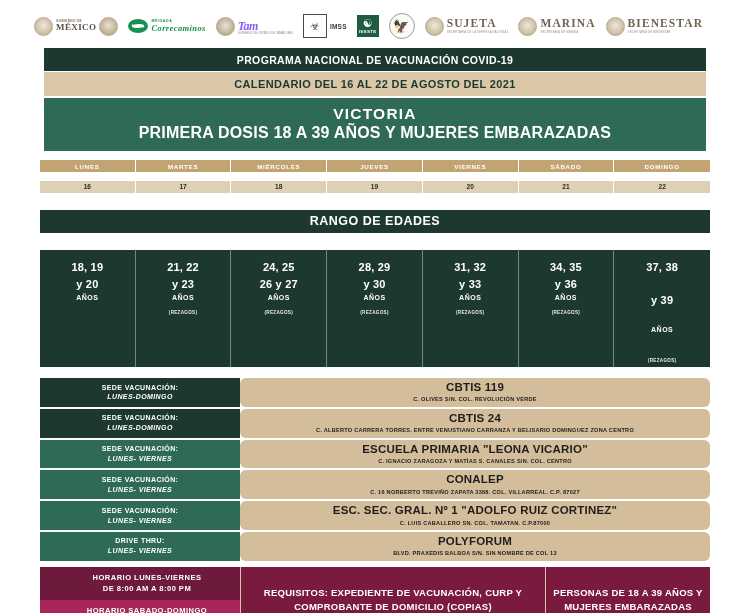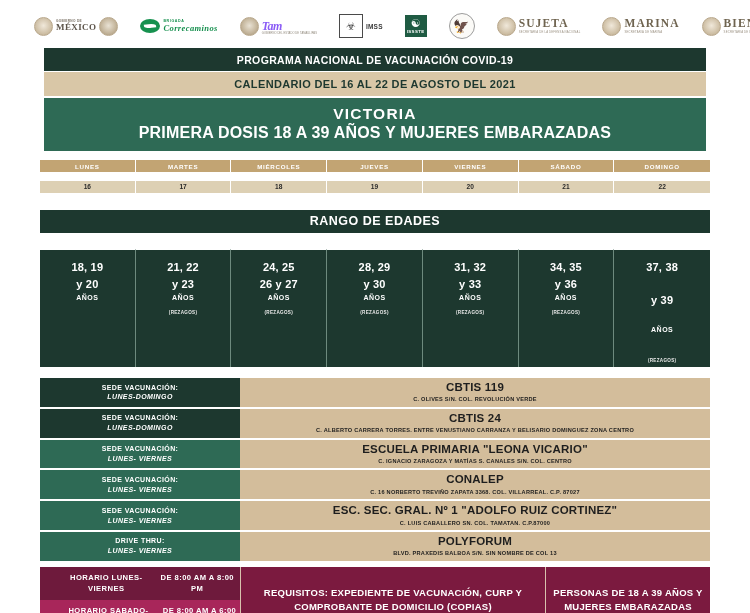--- a/index.html
+++ b/index.html
@@ -14,21 +14,21 @@
     width:750px;height:613px;
     background:#ffffff;
     box-sizing:border-box;
   }
 
   
   .logobar{
     height:48px;
     display:flex;align-items:center;
     padding:4px 34px 0 34px;
-    gap:12px;
+    gap:0px;
     box-sizing:border-box;
   }
   .logo{
     display:flex;align-items:center;
     justify-content:center;
     gap:3px;
     height:34px;
     flex:0 0 auto;
   }
   .logo + .logo{margin-left:10px;}
@@ -192,39 +192,40 @@
     box-sizing:border-box;
   }
   .sede-left .lbl{font-size:7px;font-weight:bold;letter-spacing:.4px;line-height:1.4;}
   .sede-left .days{font-size:7px;font-weight:bold;font-style:italic;letter-spacing:.4px;line-height:1.4;}
   .sede-right{
     background:#d3bd9b;color:#1e1e1e;
     text-align:center;
     display:flex;flex-direction:column;align-items:center;justify-content:space-between;
     padding:2px 6px 3px 6px;
     box-sizing:border-box;
+    border-radius:6px;
   }
   .sede-right .venue{font-size:11.5px;font-weight:bold;letter-spacing:.2px;line-height:1.25;}
   .sede-right .addr{font-size:5.6px;font-weight:bold;letter-spacing:.25px;line-height:1.5;margin-top:1px;}
   .tone-dark{background:#1d382f;}
   .tone-mid{background:#2e6a55;}
 
   
   .maroon-wrap{
     margin:4px 40px 0 40px;
     display:grid;
     grid-template-columns:200px 1fr 165px;
     border-top:2px solid #ffffff;
   }
   .hours-col{display:flex;flex-direction:column;}
   .hours-cell{
     color:#ffffff;text-align:center;
     padding:5px 2px 5px 16px;
     box-sizing:border-box;flex:1;
-    display:flex;flex-direction:row;justify-content:flex-end;
+    display:flex;flex-direction:column;justify-content:flex-end;
   }
   .hours-cell .h1{font-size:7.6px;font-weight:bold;letter-spacing:.45px;line-height:1.55;}
   .hours-cell .h2{font-size:7.6px;font-weight:bold;letter-spacing:.45px;line-height:1.55;}
   .mar-dark{background:#6e1a3c;}
   .mar-light{background:#a8265a;}
   .req-cell{
     background:#7b1a3f;color:#ffffff;
     display:flex;align-items:center;justify-content:center;
     text-align:center;padding:4px 10px;
     border-left:1px solid #d8c2ad;

